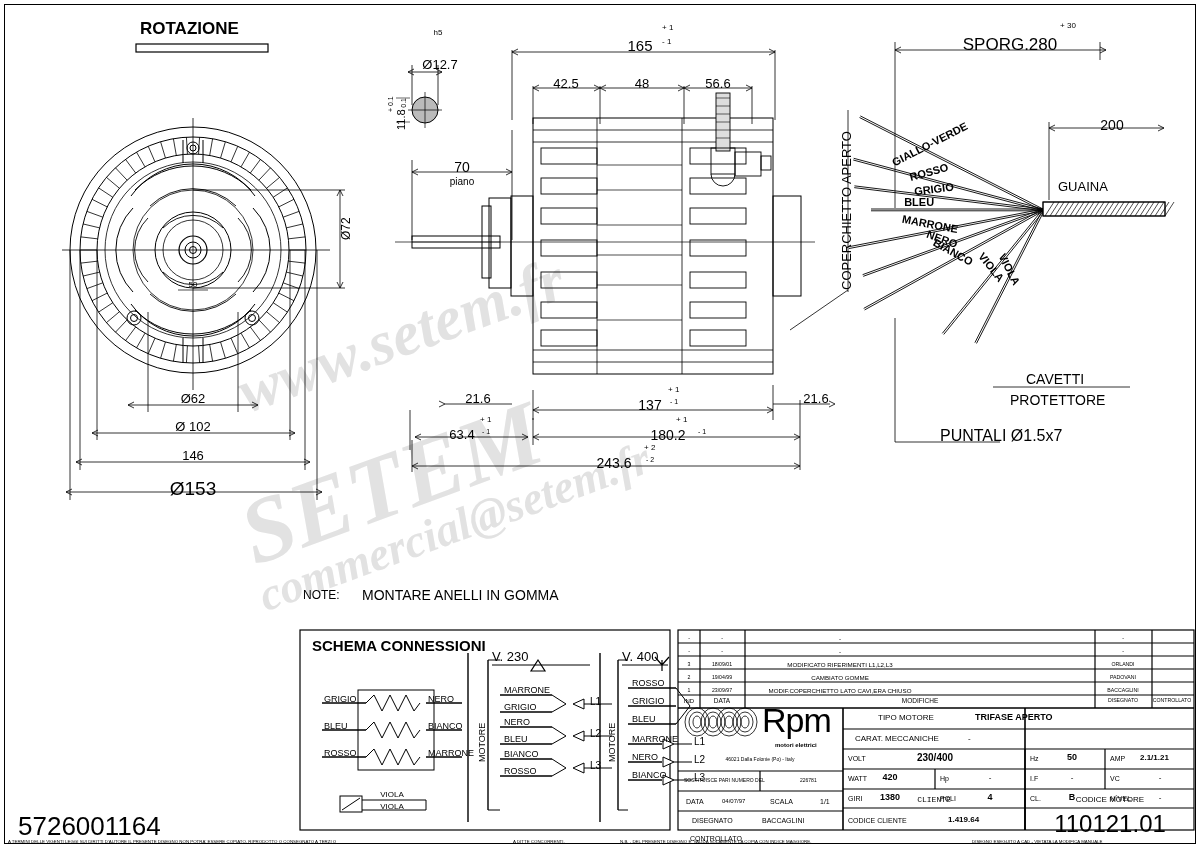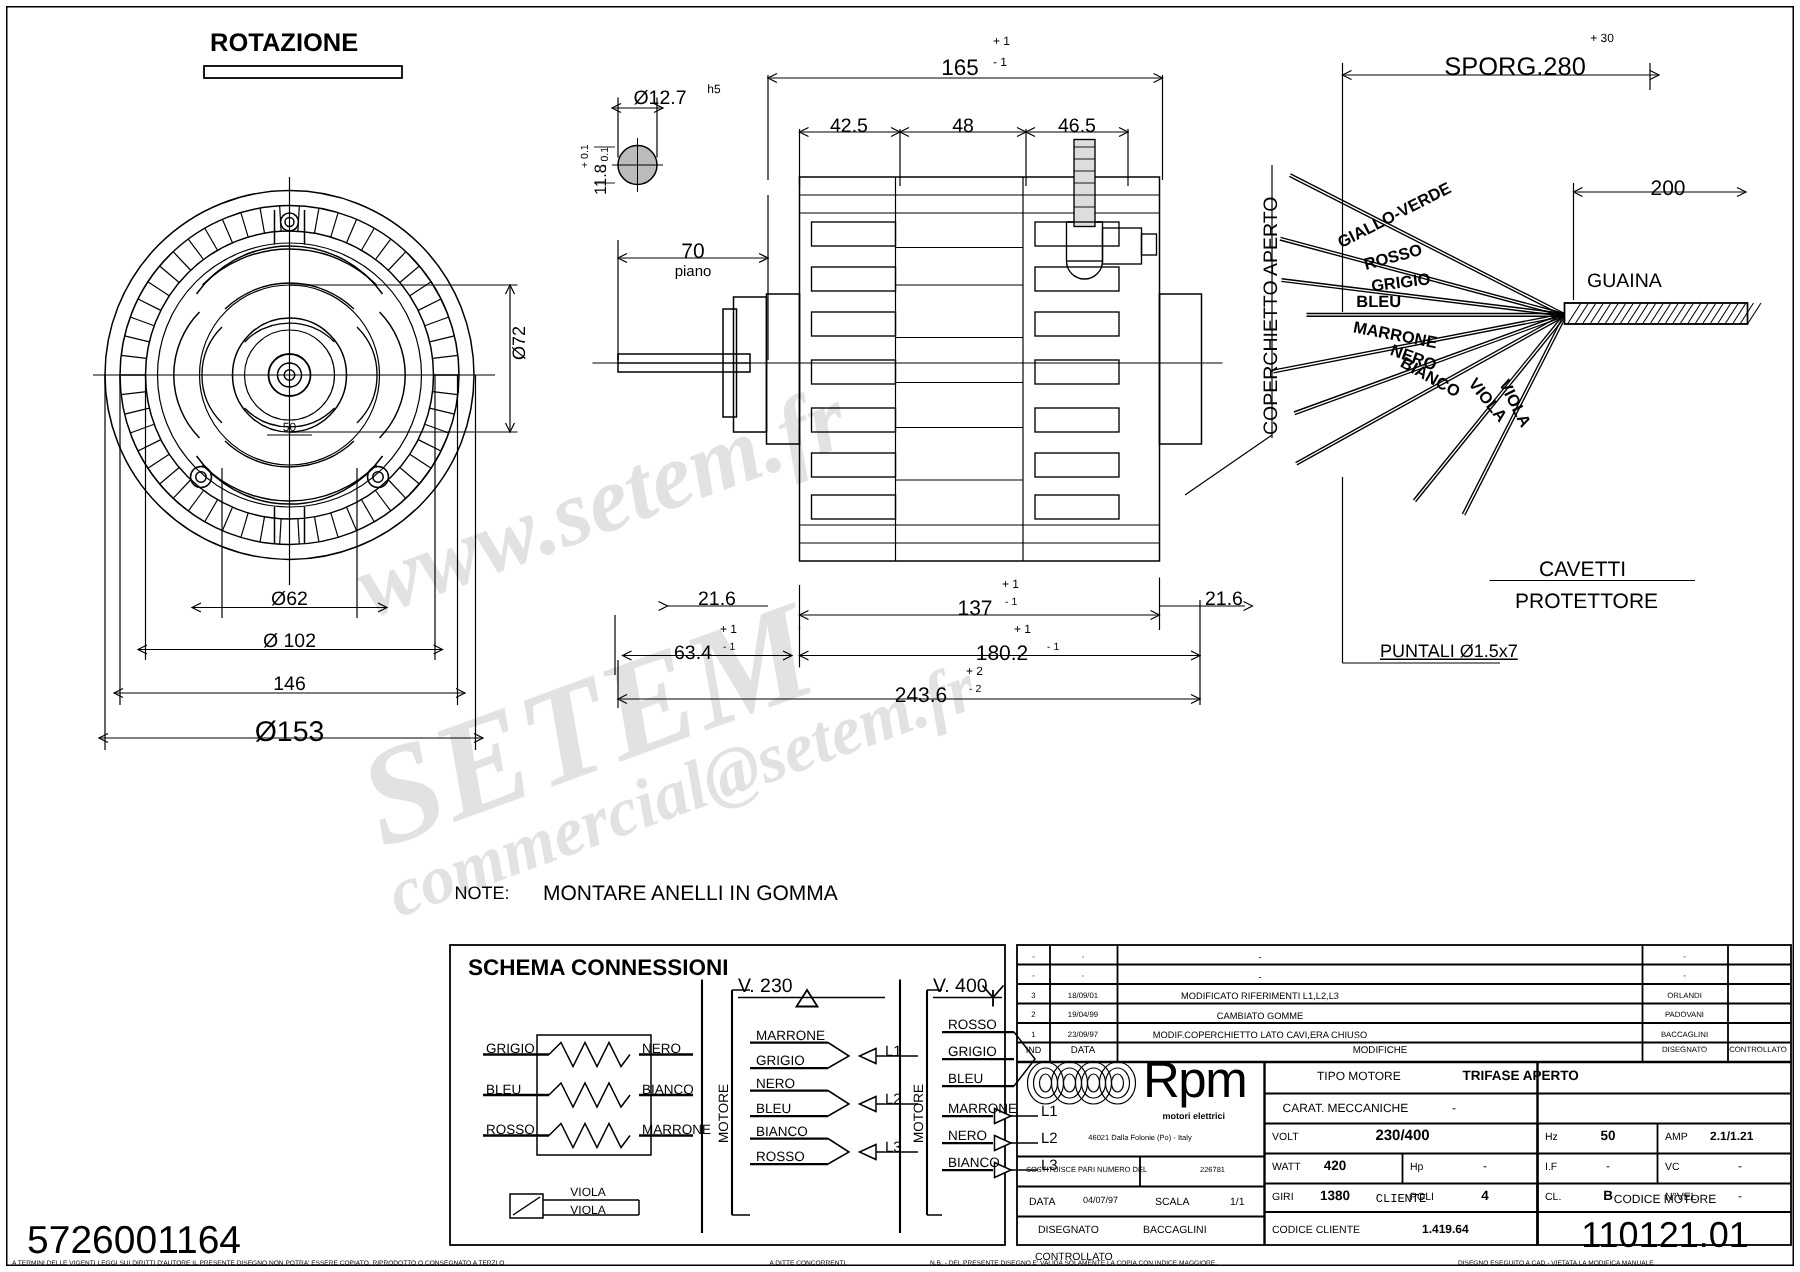--- a/index.html
+++ b/index.html
@@ -325,25 +325,25 @@
       <path d="M 418 463 L 412 466 L 418 469"></path>
       <path d="M 794 463 L 800 466 L 794 469"></path>
     </g>
   </svg>
 
   <div class="txt ctr" style="left:640px;top:38px;font-size:15px;">165</div>
   <div class="txt" style="left:662px;top:24px;font-size:8px;">+ 1</div>
   <div class="txt" style="left:662px;top:38px;font-size:8px;">- 1</div>
   <div class="txt ctr" style="left:566px;top:77px;font-size:13px;">42.5</div>
   <div class="txt ctr" style="left:642px;top:77px;font-size:13px;">48</div>
-  <div class="txt ctr" style="left:718px;top:77px;font-size:13px;">46.5</div>
+  <div class="txt ctr" style="left:718px;top:77px;font-size:13px;">56.6</div>
   <div class="txt ctr" style="left:462px;top:160px;font-size:14px;">70</div>
   <div class="txt ctr" style="left:462px;top:177px;font-size:10px;">piano</div>
   <div class="txt ctr" style="left:440px;top:58px;font-size:13px;">Ø12.7</div>
-  <div class="txt ctr" style="left:438px;top:56px;font-size:8px;margin-left:38px;">h5</div>
+  <div class="txt ctr" style="left:438px;top:29px;font-size:8px;">h5</div>
   <div class="txt" style="left:396px;top:130px;font-size:11px;transform:rotate(-90deg);transform-origin:left top;">11.8</div>
   <div class="txt" style="left:387px;top:112px;font-size:7px;transform:rotate(-90deg);transform-origin:left top;">+ 0.1</div>
   <div class="txt" style="left:400px;top:112px;font-size:7px;transform:rotate(-90deg);transform-origin:left top;">- 0.1</div>
   <div class="txt" style="left:840px;top:290px;font-size:13px;transform:rotate(-90deg);transform-origin:left top;">COPERCHIETTO APERTO</div>
 
   <div class="txt ctr" style="left:478px;top:392px;font-size:13px;">21.6</div>
   <div class="txt ctr" style="left:650px;top:398px;font-size:14px;">137</div>
   <div class="txt" style="left:668px;top:386px;font-size:8px;">+ 1</div>
   <div class="txt" style="left:670px;top:398px;font-size:7px;">- 1</div>
   <div class="txt ctr" style="left:816px;top:392px;font-size:13px;">21.6</div>
@@ -428,21 +428,21 @@
       <path d="M 993 387 L 1130 387" stroke-width="0.8"></path>
     </g>
   </svg>
 
   <div class="txt ctr" style="left:1010px;top:36px;font-size:17px;">SPORG.280</div>
   <div class="txt ctr" style="left:1068px;top:22px;font-size:8px;">+ 30</div>
   <div class="txt ctr" style="left:1112px;top:118px;font-size:14px;">200</div>
   <div class="txt" style="left:1058px;top:180px;font-size:13px;">GUAINA</div>
   <div class="txt" style="left:1026px;top:372px;font-size:14px;">CAVETTI</div>
   <div class="txt" style="left:1010px;top:393px;font-size:14px;">PROTETTORE</div>
-  <div class="txt" style="left:920px;top:428px;font-size:12px;text-decoration:underline;">PUNTALI Ø1.5x7</div>
+  <div class="txt" style="left:940px;top:428px;font-size:16px;">PUNTALI Ø1.5x7</div>
 
   <div id="wire-labels">
         <div class="txt" style="left: 929.753px; top: 151.298px; font-size: 11px; font-weight: bold; transform: translate(-50%, -110%) rotate(-27deg);">GIALLO-VERDE</div>
         <div class="txt" style="left: 929.407px; top: 178.563px; font-size: 11px; font-weight: bold; transform: translate(-50%, -110%) rotate(-15deg);">ROSSO</div>
         <div class="txt" style="left: 933.621px; top: 195.57px; font-size: 11px; font-weight: bold; transform: translate(-50%, -110%) rotate(-7deg);">GRIGIO</div>
         <div class="txt" style="left: 919.16px; top: 209px; font-size: 11px; font-weight: bold; transform: translate(-50%, -110%) rotate(0deg);">BLEU</div>
         <div class="txt" style="left: 930.27px; top: 230.913px; font-size: 11px; font-weight: bold; transform: translate(-50%, -110%) rotate(11deg);">MARRONE</div>
         <div class="txt" style="left: 941.964px; top: 245.774px; font-size: 11px; font-weight: bold; transform: translate(-50%, -110%) rotate(20deg);">NERO</div>
         <div class="txt" style="left: 953.351px; top: 258.693px; font-size: 11px; font-weight: bold; transform: translate(-50%, -110%) rotate(29deg);">BIANCO</div>
         <div class="txt" style="left: 990.641px; top: 273.659px; font-size: 11px; font-weight: bold; transform: translate(-50%, -110%) rotate(51deg);">VIOLA</div>

